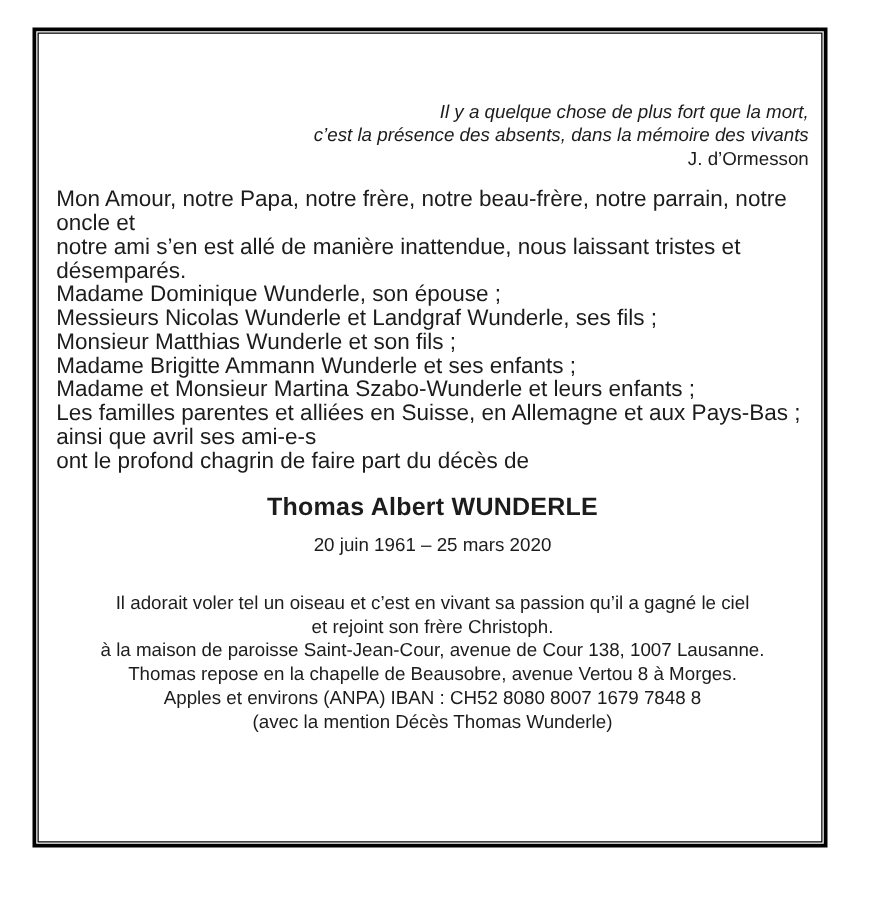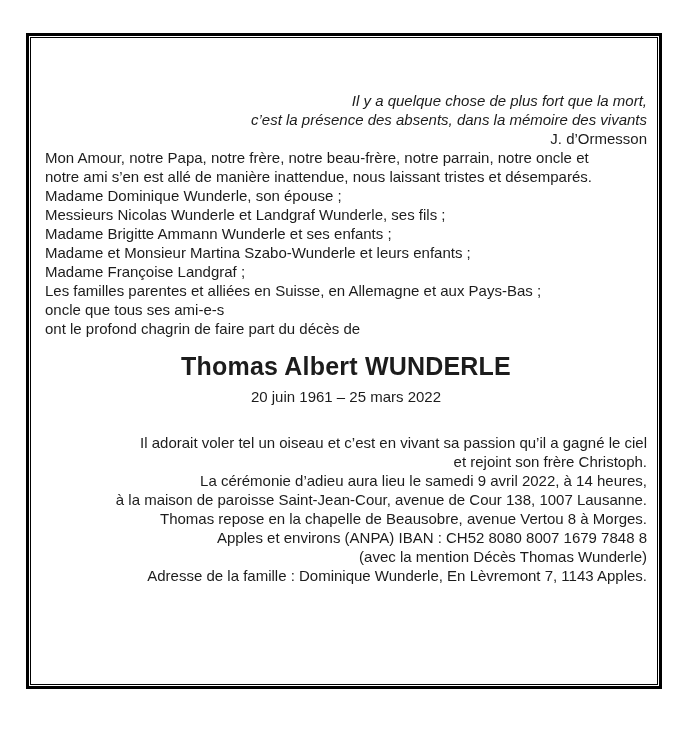--- a/index.html
+++ b/index.html
@@ -10,21 +10,21 @@
   body {
     position: relative;
     width: 697px;
     height: 732px;
     font-family: "Liberation Sans", sans-serif;
     color: #1c1c1c;
   }
   .frame {
     position: absolute;
     left: 26px;
-    top: 33px;
+    top: 22px;
     width: 636px;
     height: 656px;
     border: 3px solid #000000;
     padding: 1px;
     box-sizing: border-box;
   }
   .frame-inner {
     width: 100%;
     height: 100%;
     border: 1px solid #000000;
@@ -32,36 +32,37 @@
     padding: 53px 10px 0 14px;
     overflow: hidden;
   }
   .epigraph {
     text-align: right;
     font-size: 15px;
     line-height: 19px;
   }
   .italic { font-style: italic; }
   .body-block {
-    font-size: 15px;
+    margin-top: 13px;
+    font-size: 18px;
     line-height: 19px;
     text-align: left;
   }
   .details-block {
     margin-top: 27px;
     font-size: 15px;
     line-height: 19px;
-    text-align: right;
+    text-align: center;
   }
   .line { white-space: pre-wrap; }
   .b { font-weight: 400; }
   .deceased-name {
     margin-top: 16px;
     text-align: center;
-    font-size: 25px;
+    font-size: 20px;
     line-height: 24px;
     font-weight: 700;
     letter-spacing: 0.2px;
   }
   .life-dates {
     margin-top: 9px;
     text-align: center;
     font-size: 15px;
     line-height: 19px;
   }
@@ -76,37 +77,35 @@
       <div class="line italic">Il y a quelque chose de plus fort que la mort,</div>
       <div class="line italic">c’est la présence des absents, dans la mémoire des vivants</div>
       <div class="line">J. d’Ormesson</div>
     </div>
 
     <div class="body-block">
         <div class="line"><span>Mon Amour, notre Papa, notre frère, notre beau-frère, notre parrain, notre oncle et</span></div>
         <div class="line"><span>notre ami s’en est allé de manière inattendue, nous laissant tristes et désemparés.</span></div>
         <div class="line"><span>Madame Dominique </span><span class="b">Wunderle</span><span>, son épouse ;</span></div>
         <div class="line"><span>Messieurs Nicolas </span><span class="b">Wunderle</span><span> et Landgraf </span><span class="b">Wunderle</span><span>, ses fils ;</span></div>
+        <div class="line"><span>Monsieur Matthias </span><span class="b">Wunderle</span><span> et son fils ;</span></div>
         <div class="line"><span>Madame Brigitte </span><span class="b">Ammann Wunderle</span><span> et ses enfants ;</span></div>
         <div class="line"><span>Madame et Monsieur Martina </span><span class="b">Szabo-Wunderle</span><span> et leurs enfants ;</span></div>
-        <div class="line"><span>Madame Françoise </span><span class="b">Landgraf</span><span> ;</span></div>
         <div class="line"><span>Les familles parentes et alliées en Suisse, en Allemagne et aux Pays-Bas ;</span></div>
-        <div class="line"><span>oncle que tous ses ami-e-s</span></div>
+        <div class="line"><span>ainsi que avril ses ami-e-s</span></div>
         <div class="line"><span>ont le profond chagrin de faire part du décès de</span></div>
       </div>
 
     <div class="deceased-name">Thomas Albert WUNDERLE</div>
 
-    <div class="life-dates">20 juin 1961 – 25 mars 2022</div>
+    <div class="life-dates">20 juin 1961 – 25 mars 2020</div>
 
     <div class="details-block">
         <div class="line"><span>Il adorait voler tel un oiseau et c’est en vivant sa passion qu’il a gagné le ciel</span></div>
         <div class="line"><span>et rejoint son frère Christoph.</span></div>
-        <div class="line"><span>La cérémonie d’adieu aura lieu le samedi 9 avril 2022, à 14 heures,</span></div>
         <div class="line"><span>à la maison de paroisse Saint-Jean-Cour, avenue de Cour 138, 1007 Lausanne.</span></div>
         <div class="line"><span>Thomas repose en la chapelle de Beausobre, avenue Vertou 8 à Morges.</span></div>
         <div class="line"><span>Apples et environs (ANPA) IBAN : CH52 8080 8007 1679 7848 8</span></div>
         <div class="line"><span>(avec la mention Décès Thomas Wunderle)</span></div>
-        <div class="line"><span>Adresse de la famille : Dominique Wunderle, En Lèvremont 7, 1143 </span><span class="b">Apples</span><span>.</span></div>
       </div>
 
   </div>
 </div>
 
 </body></html>

